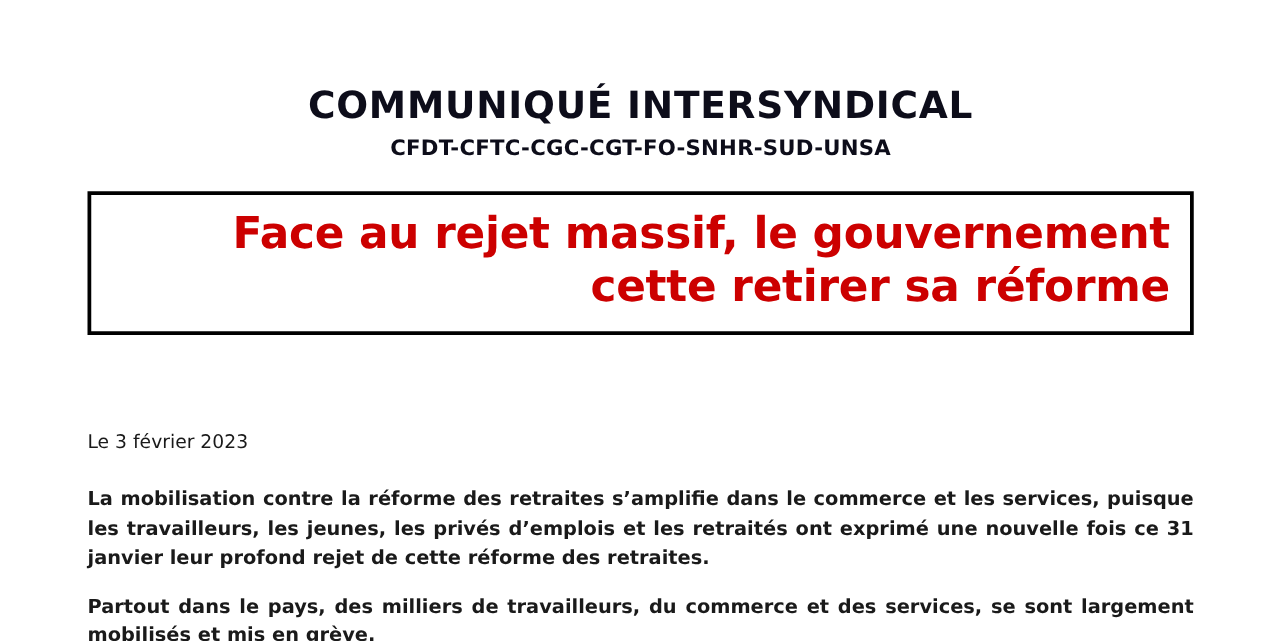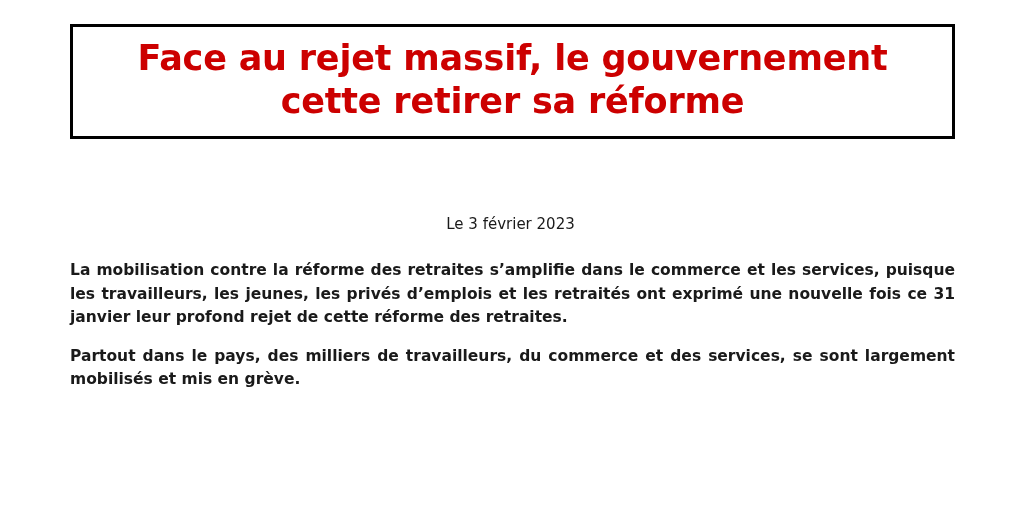--- a/index.html
+++ b/index.html
@@ -39,36 +39,36 @@
     font-family: "DejaVu Sans", sans-serif;
     font-size: 17px;
     font-weight: bold;
     letter-spacing: 0.2px;
     color: #0d0d1a;
   }
   .headline-box {
     margin-top: 24px;
     border: 3px solid #000000;
     padding: 10px 16px 14px 16px;
-    text-align: center;
+    text-align: right;
   }
   .headline {
     color: #cc0000;
     font-family: "DejaVu Sans", sans-serif;
     font-size: 35px;
     font-weight: bold;
     line-height: 1.22;
     letter-spacing: -0.2px;
   }
   .headline .line {
     display: block;
   }
   .date-line {
     margin-top: 76px;
-    text-align: center;
+    text-align: left;
     font-size: 15px;
     color: #1a1a1a;
     padding-right: 4px;
   }
   .body-text {
     margin-top: 26px;
     font-size: 15.5px;
     line-height: 1.5;
     text-align: justify;
     color: #1a1a1a;
@@ -79,20 +79,24 @@
   }
   .body-text p.bold {
     font-weight: bold;
   }
 </style>
 </head>
 <body>
 
 <div class="page">
 
+  <div class="header-block">
+    <div class="doc-title">COMMUNIQUÉ INTERSYNDICAL</div>
+    <div class="doc-subtitle">CFDT-CFTC-CGC-CGT-FO-SNHR-SUD-UNSA</div>
+  </div>
 
   <div class="headline-box">
     <div class="headline">
       <span class="line">Face au rejet massif, le gouvernement</span>
       <span class="line">cette retirer sa réforme</span>
     </div>
   </div>
 
   <div class="date-line">Le 3 février 2023</div>
 

